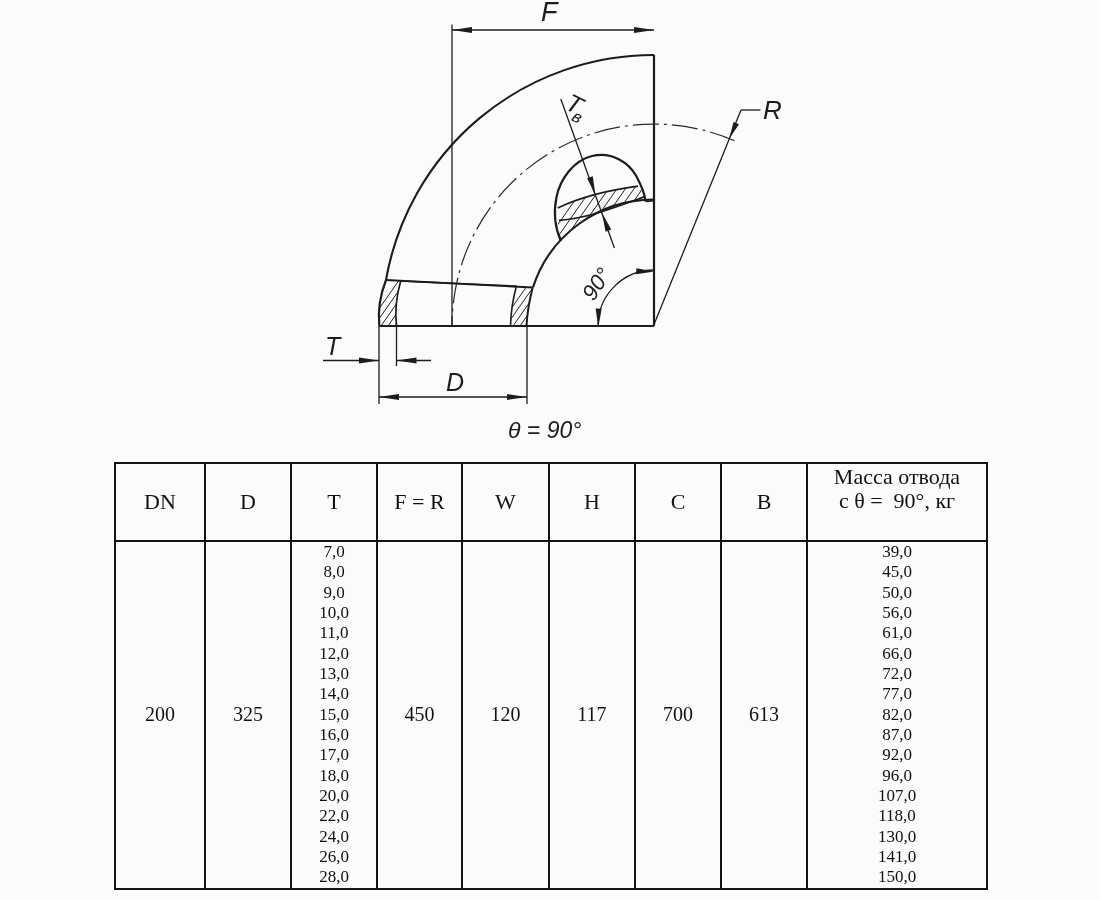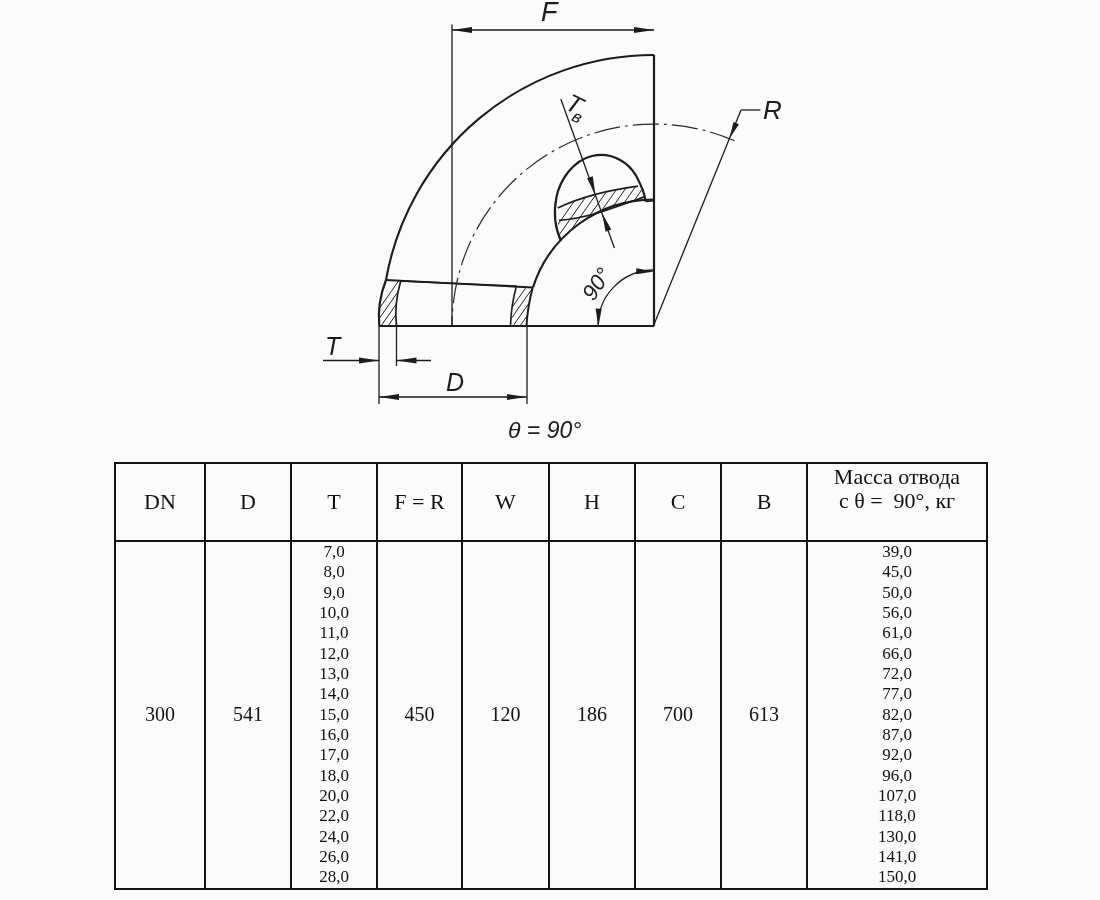--- a/index.html
+++ b/index.html
@@ -123,28 +123,28 @@
         <td>D</td>
         <td>T</td>
         <td>F = R</td>
         <td>W</td>
         <td>H</td>
         <td>C</td>
         <td>B</td>
     <td class="mh">Масса отвода<br>с θ =&nbsp;&nbsp;90°, кг</td>
   </tr>
   <tr class="dt">
-    <td>300</td>
-        <td>541</td>
+    <td>200</td>
+        <td>325</td>
     <td>
           <div class="lines">7,0<br>8,0<br>9,0<br>10,0<br>11,0<br>12,0<br>13,0<br>14,0<br>15,0<br>16,0<br>17,0<br>18,0<br>20,0<br>22,0<br>24,0<br>26,0<br>28,0</div>
         </td>
     <td>450</td>
         <td>120</td>
-        <td>186</td>
+        <td>117</td>
         <td>700</td>
         <td>613</td>
     <td>
           <div class="lines">39,0<br>45,0<br>50,0<br>56,0<br>61,0<br>66,0<br>72,0<br>77,0<br>82,0<br>87,0<br>92,0<br>96,0<br>107,0<br>118,0<br>130,0<br>141,0<br>150,0</div>
         </td>
   </tr>
 </tbody>
   </table>
 
 </body></html>

